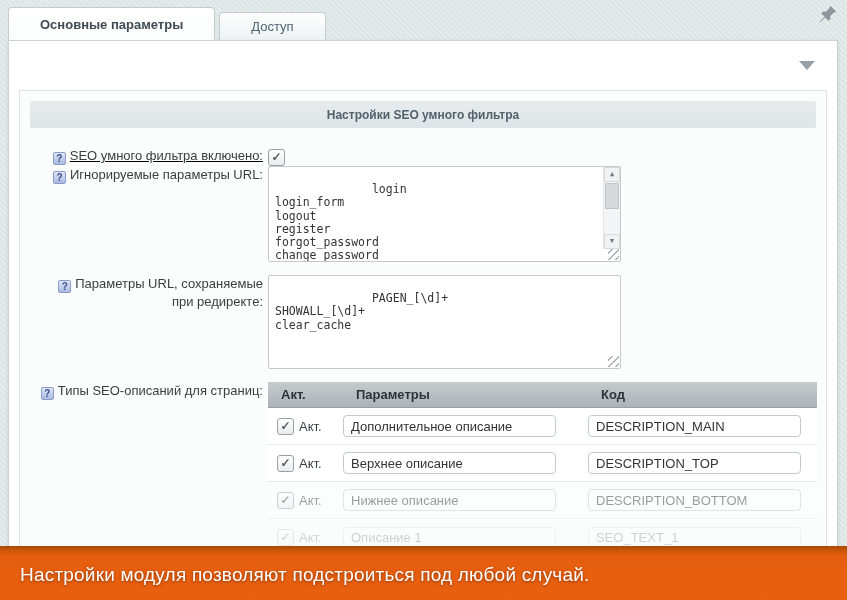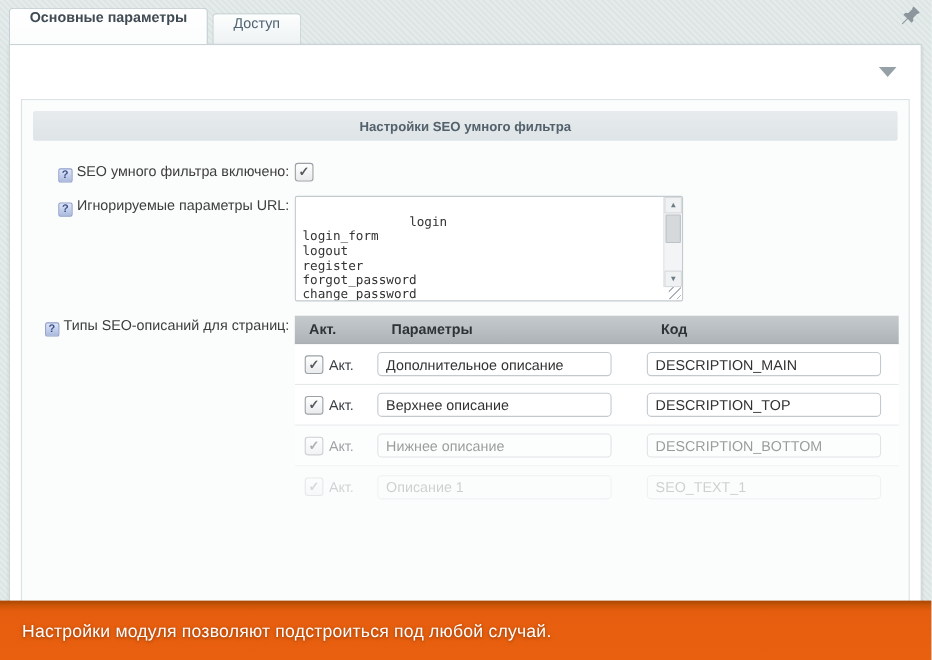--- a/index.html
+++ b/index.html
@@ -17,22 +17,22 @@
   }
   
   .tab-bar {
     position: absolute; top: 7px; left: 8px; right: 8px;
     height: 33px;
     display: flex; align-items: flex-end;
   }
   .tab {
     border: 1px solid #c3cdd0; border-bottom: none;
     border-radius: 4px 4px 0 0;
-    padding: 0 18px;
-    display: flex; 
+    padding: 0 31px;
+    display: flex; align-items: center;
     cursor: pointer;
     font-size: 13px;
   }
   .tab.active {
     height: 33px;
     background: linear-gradient(180deg, #ffffff 0%, #fbfcfc 100%);
     color: #404b54; font-weight: bold;
     position: relative; z-index: 3;
   }
   .tab.inactive {
@@ -173,21 +173,21 @@
   .seo-row.faded2 { opacity: 0.22; border-bottom: none; }
   
   .promo-banner {
     position: absolute; left: 0; bottom: 0; width: 847px; height: 54px;
     background: linear-gradient(180deg, #a84806 0%, #cf5608 9%, #e55d0e 18%, #e9610f 100%);
     z-index: 10;
     display: flex; align-items: center;
     padding: 0 20px; padding-top: 4px;
   }
   .promo-text {
-    color: #ffffff; font-size: 16px;
+    color: #ffffff; font-size: 19px;
     text-shadow: 0 1px 3px rgba(110,40,0,.75);
     letter-spacing: .2px;
   }
 </style>
 </head>
 <body>
 
 <div class="app">
 
   <div class="tab-bar">
@@ -207,21 +207,21 @@
     <div class="panel-header">
       <div class="collapse-arrow"></div>
     </div>
 
     <div class="inner-box">
 
       <div class="section-bar">Настройки SEO умного фильтра</div>
 
       <div class="form-area">
 
-        <div class="form-row" style="margin-bottom:12px;">
+        <div class="form-row" style="margin-bottom:0;text-decoration:underline;">
           <div class="label-cell">
             <span class="help-icon">?</span><span>SEO умного фильтра включено:</span>
           </div>
           <div class="control-cell">
             <span class="checkbox">✓</span>
           </div>
         </div>
 
         <div class="form-row">
           <div class="label-cell">
@@ -240,20 +240,33 @@
                 <div class="sb-btn">▲</div>
                 <div class="sb-thumb"></div>
                 <div class="sb-spacer"></div>
                 <div class="sb-btn">▼</div>
               </div>
               <div class="resize-grip"></div>
             </div>
           </div>
         </div>
 
+        <div class="form-row">
+          <div class="label-cell">
+            <span class="help-icon">?</span><span>Параметры URL, сохраняемые при редиректе:</span>
+          </div>
+          <div class="control-cell">
+            <div class="textarea ta2">
+              <span>PAGEN_[\d]+
+SHOWALL_[\d]+
+clear_cache</span>
+              <div class="resize-grip"></div>
+            </div>
+          </div>
+        </div>
 
         <div class="form-row">
           <div class="label-cell">
             <span class="help-icon">?</span><span>Типы SEO-описаний для страниц:</span>
           </div>
           <div class="control-cell">
             <div class="seo-table">
 
               <div class="seo-thead">
                 <div>Акт.</div>

